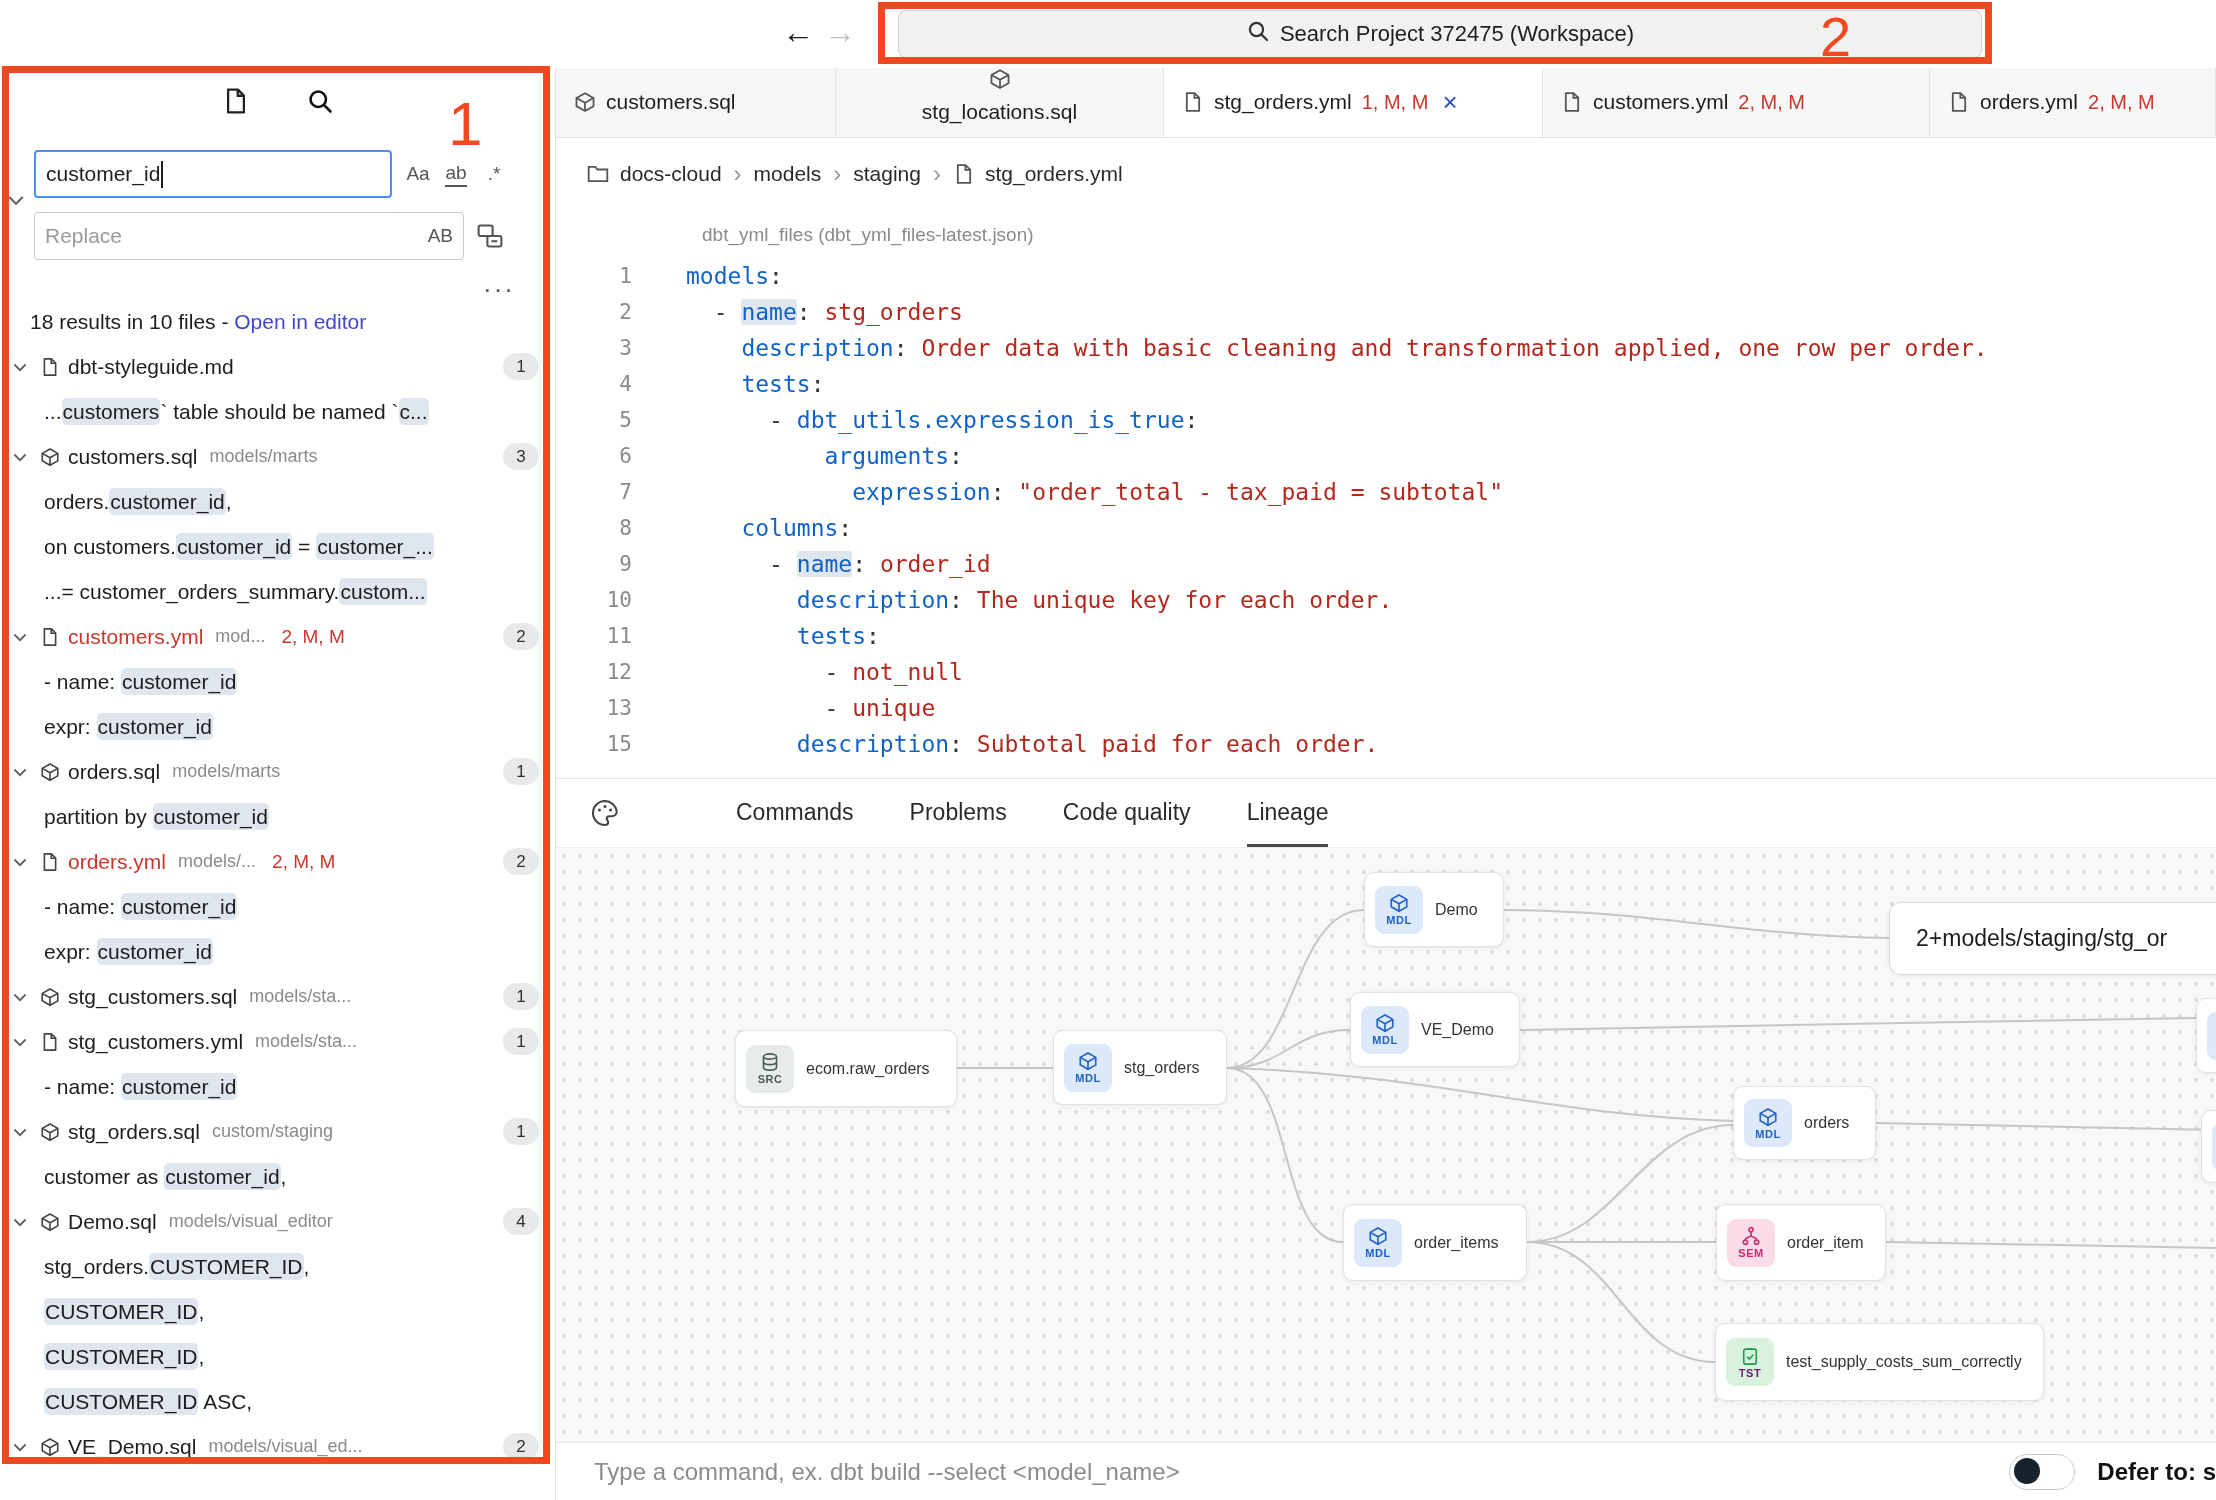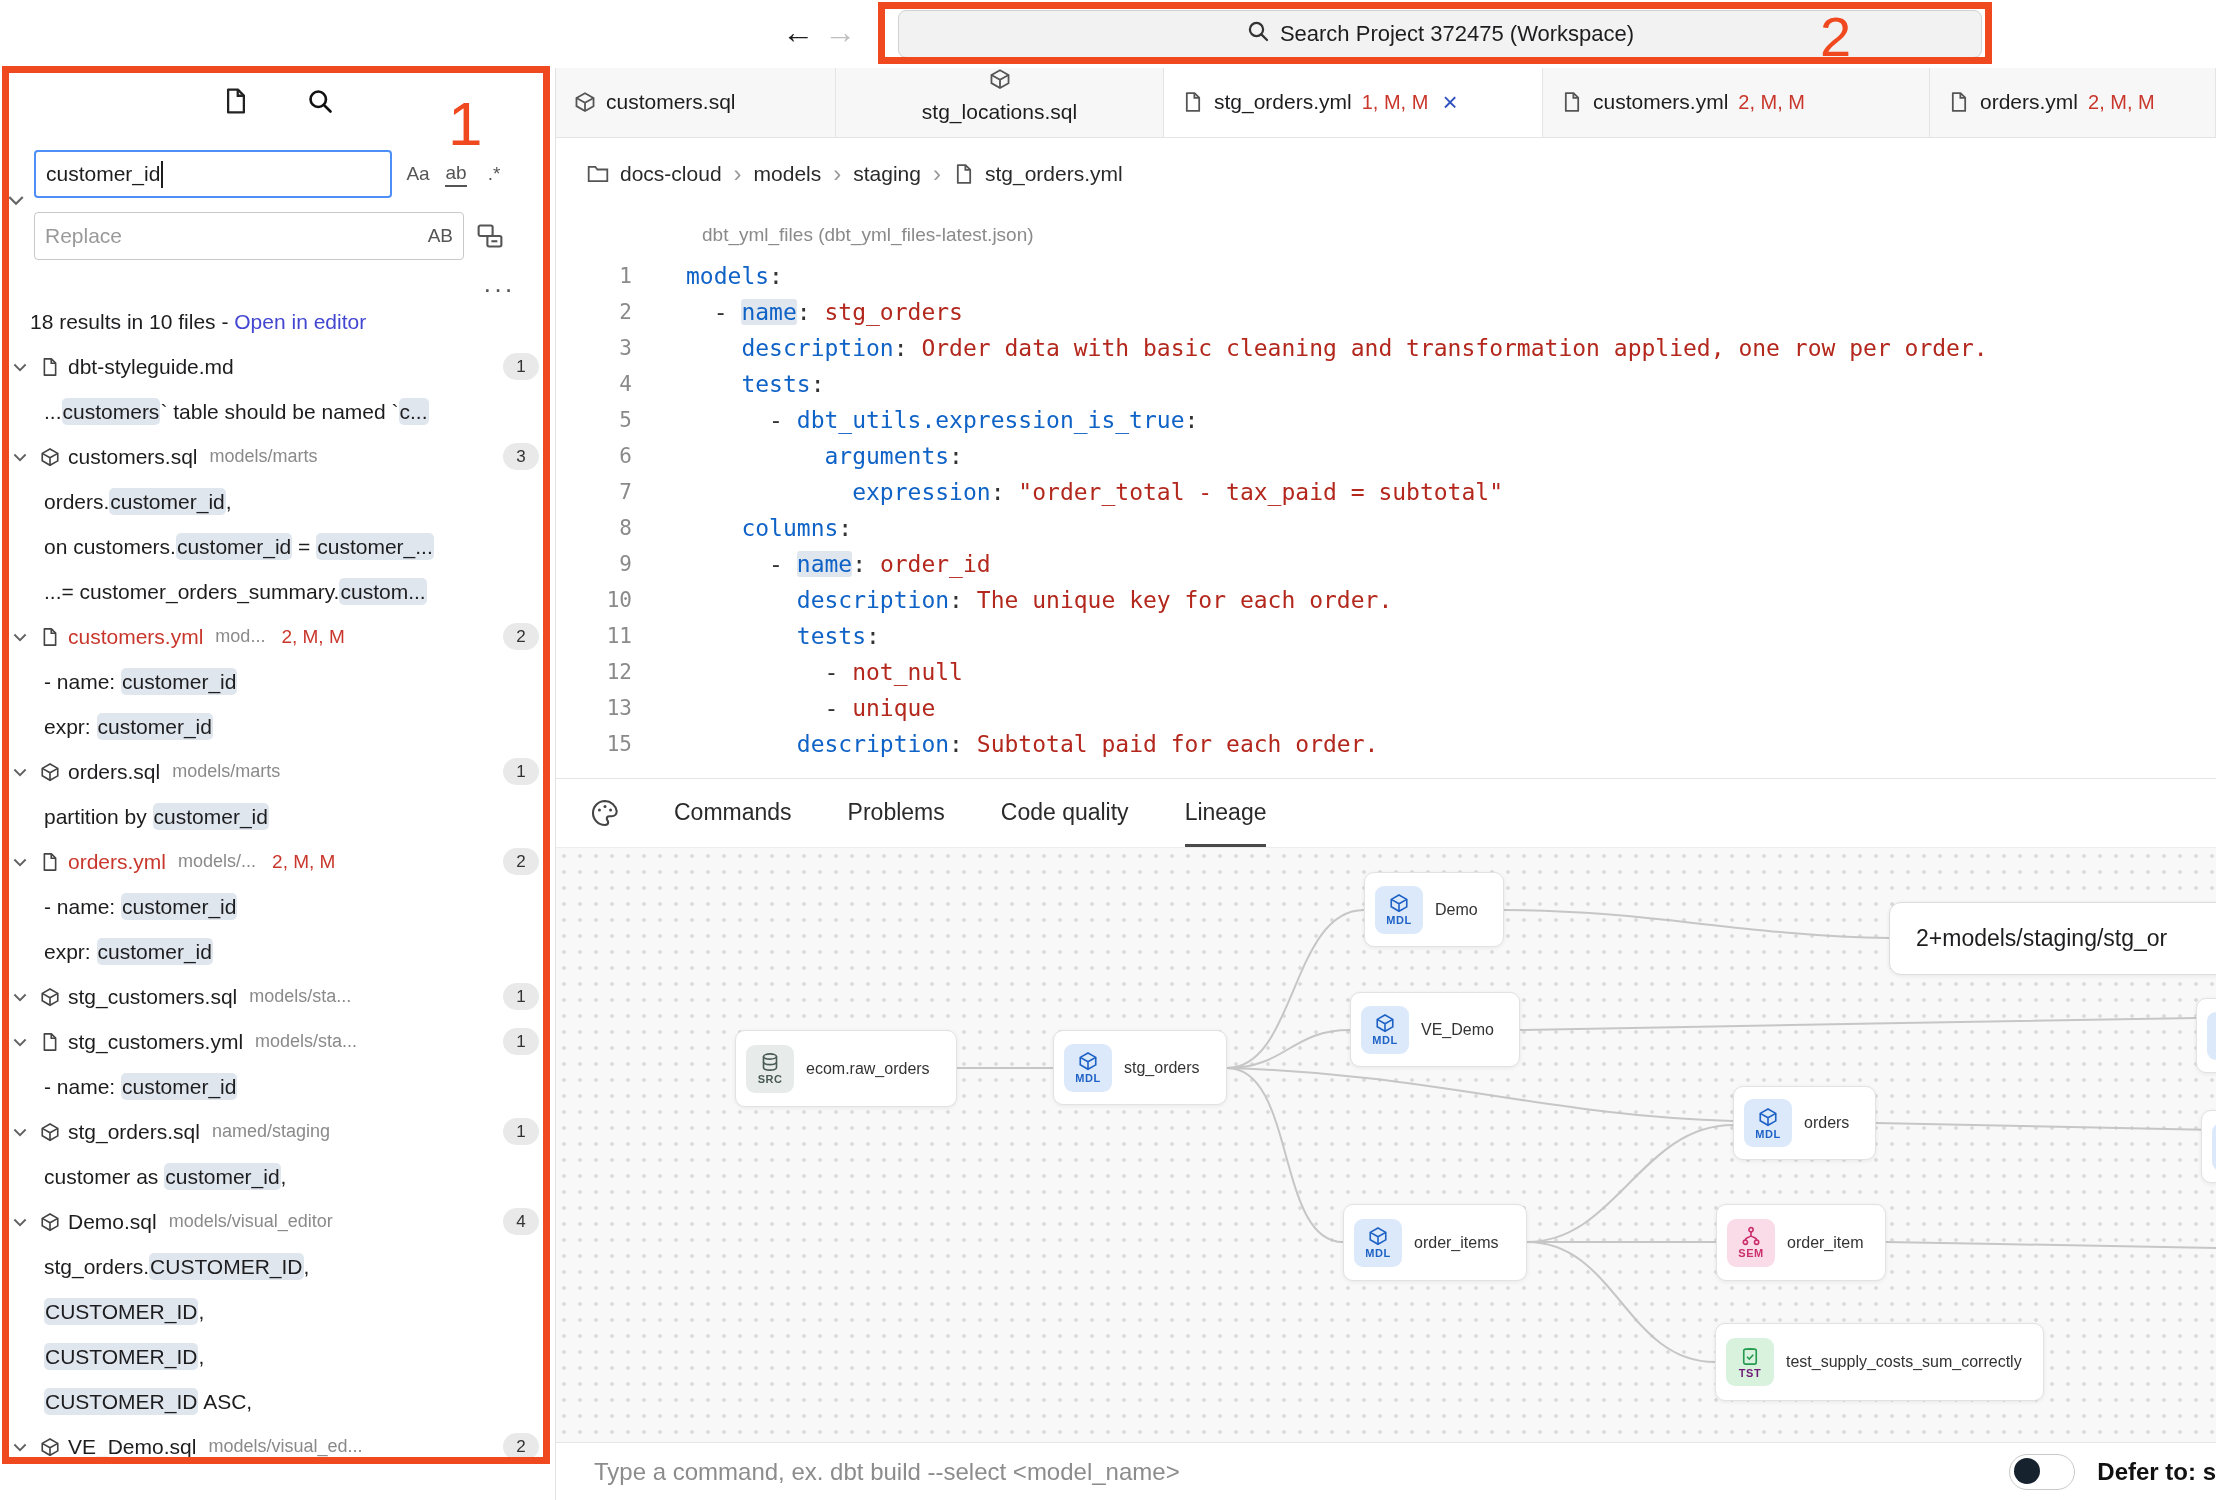--- a/index.html
+++ b/index.html
@@ -77,21 +77,21 @@
   .ln{width:50px;margin-left:26px;margin-right:54px;text-align:right;color:#8a8a8a;font-size:21px;flex-shrink:0;}
   .ct{white-space:pre;}
   .tok-p{color:#333;}
   .tok-k{color:#0f62c6;}
   .tok-v{color:#b3271c;}
   .tok-kh{color:#0f62c6;background:#e0e6ee;border-radius:3px;}
 
   
   .panelbar{height:70px;background:#fff;border-top:1px solid #e4e4e4;display:flex;align-items:center;box-sizing:border-box;}
   .palette{margin-left:34px;display:flex;align-items:center;}
-  .ptabs{display:flex;margin-left:54px;gap:56px;height:100%;align-items:stretch;}
+  .ptabs{display:flex;margin-left:116px;gap:56px;height:100%;align-items:stretch;}
   .ptab{display:flex;align-items:center;font-size:23px;color:#2a2a2a;box-sizing:border-box;border-bottom:3px solid transparent;padding-top:3px;}
   .ptab.active{border-bottom:3px solid #4a4a4a;font-weight:500;}
 
   .lineage{height:594px;position:relative;overflow:hidden;background:#f8f8f9;border-top:1px solid #ededed;
        background-image:radial-gradient(circle,#dcdcdc 1.6px,transparent 1.6px);background-size:16px 16px;}
   .edges{position:absolute;left:0;top:0;z-index:1;}
   .lnode{position:absolute;z-index:2;background:#fff;border:1px solid #e2e2e2;border-radius:10px;
        box-shadow:0 1px 4px rgba(0,0,0,.07);display:flex;align-items:center;gap:12px;
        padding:0 16px 0 10px;box-sizing:border-box;overflow:hidden;}
   .nbadge{width:48px;height:48px;border-radius:9px;display:flex;flex-direction:column;align-items:center;
@@ -319,21 +319,21 @@
               <path d="M3.5 6 8 10.5 12.5 6" stroke="#616161" stroke-width="1.5"></path>
             </svg>
           </span>
       <span class="ficon">
             <svg width="20" height="20" viewBox="0 0 16 16" fill="none">
               <path d="M8 1.6 14.2 5.1v6L8 14.6 1.8 11V5.1Z" stroke="#444" stroke-width="1.3"></path>
               <path d="M1.8 5.1 8 8.6l6.2-3.5M8 8.6v6" stroke="#444" stroke-width="1.3"></path>
             </svg>
           </span>
       <span class="fname">stg_orders.sql</span>
-      <span class="fpath">named/staging</span>
+      <span class="fpath">custom/staging</span>
       <span class="count">1</span>
         </div>
         <div class="match-row"><span class="">customer as </span><span class="hit">customer_id</span><span class="">,</span></div>
         <div class="file-row">
       <span class="chev">
             <svg width="20" height="20" viewBox="0 0 16 16" fill="none">
               <path d="M3.5 6 8 10.5 12.5 6" stroke="#616161" stroke-width="1.5"></path>
             </svg>
           </span>
       <span class="ficon">

